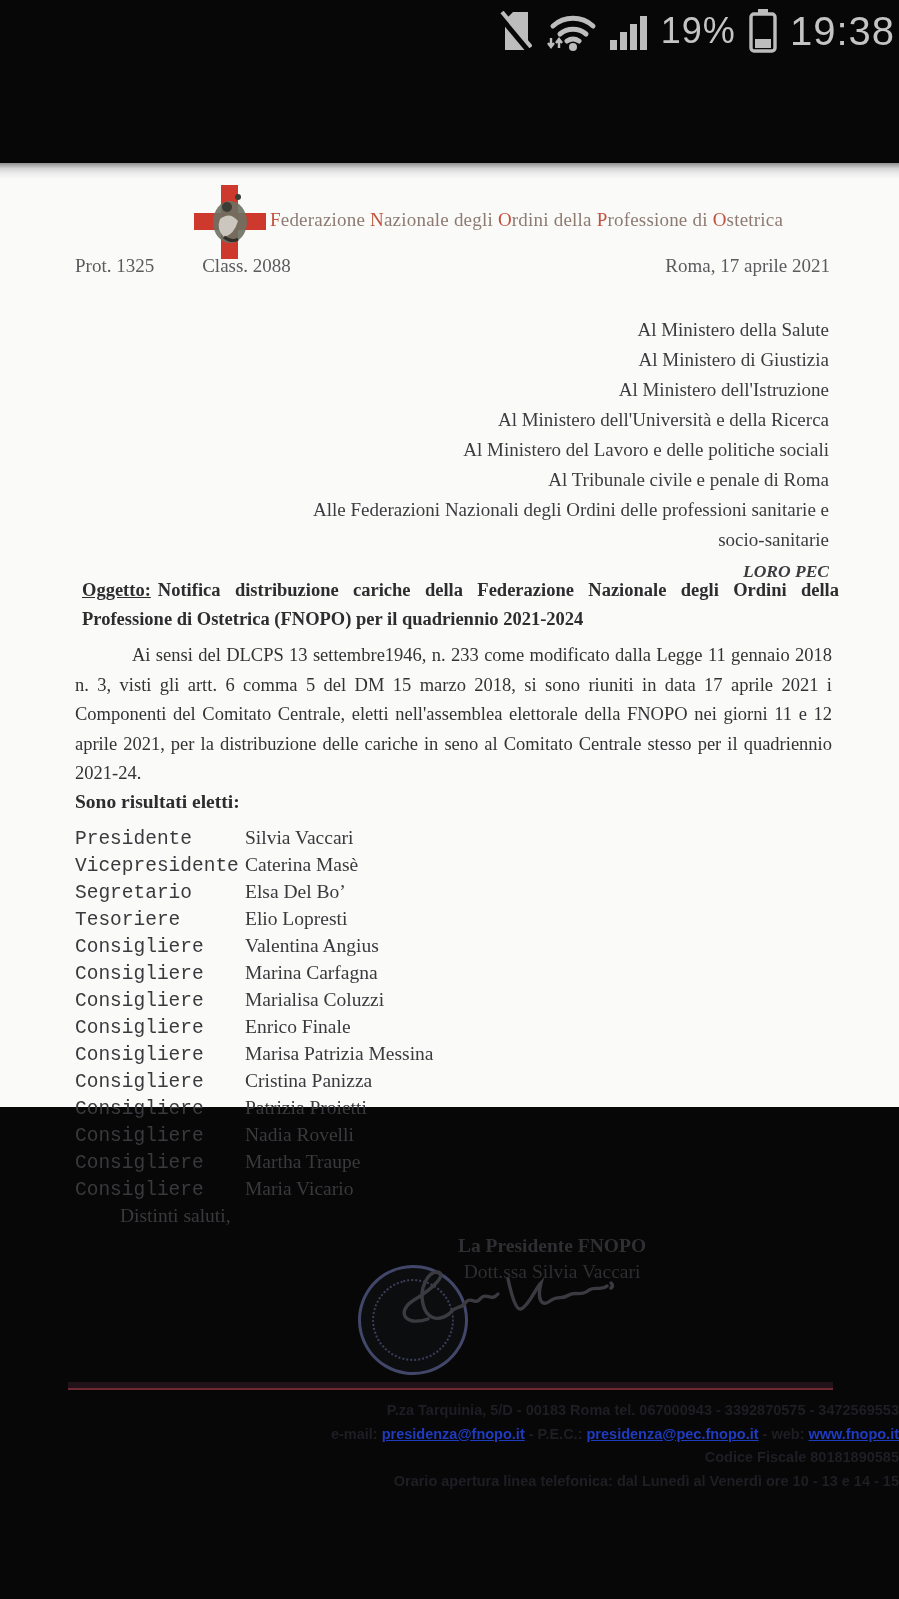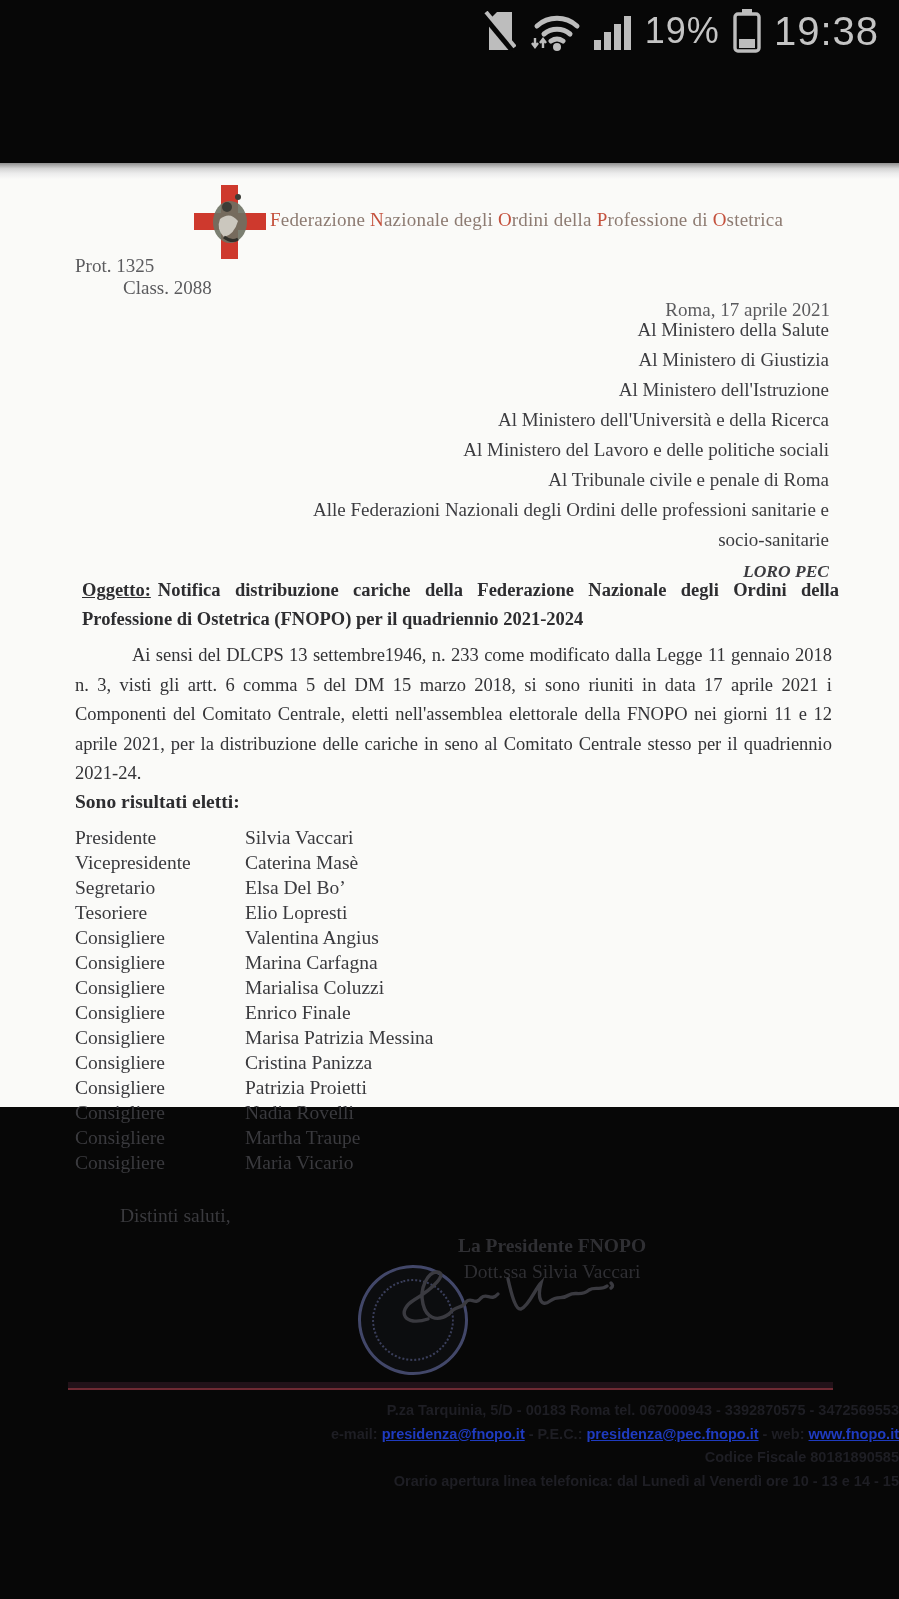--- a/index.html
+++ b/index.html
@@ -4,21 +4,21 @@
 <style>
   html,body{margin:0;padding:0;background:#000;}
   #screen{
     position:relative;width:899px;height:1599px;background:#070707;
     overflow:hidden;font-family:"Liberation Serif",serif;
   }
   
   .status-bar{
     position:absolute;top:0;left:0;right:0;height:62px;
     display:flex;justify-content:flex-end;align-items:center;gap:13px;
-    padding-right:20px;color:#c4c4c4;font-family:"Liberation Sans",sans-serif;
+    padding-right:4px;color:#c4c4c4;font-family:"Liberation Sans",sans-serif;
   }
   .sb-pct{font-size:36px;letter-spacing:1px;}
   .sb-time{font-size:40px;letter-spacing:1px;}
   .sb-icon{display:block;}
   
   .doc{
     position:absolute;top:163px;left:0;width:899px;height:944px;
     background:#fafaf8;color:#3a3a3e;
   }
   .doc-edge{
@@ -28,21 +28,21 @@
   
   .logo{position:absolute;left:194px;top:22px;}
   .org-title{
     position:absolute;left:270px;top:46px;font-size:19px;color:#8d7b72;
     letter-spacing:.2px;white-space:nowrap;
   }
   .org-title .lead{color:#c4513d;}
   .org-title .word{margin-right:5px;}
   .prot-row{
     position:absolute;top:92px;left:75px;right:69px;display:flex;
-    font-size:19px;color:#5b5b5e;flex-direction:column;
+    font-size:19px;color:#5b5b5e;
   }
   .prot-row .cls{margin-left:48px;}
   .prot-row .date{margin-left:auto;}
   
   .recipients{
     position:absolute;top:152px;right:70px;width:548px;text-align:right;
     font-size:19px;line-height:30px;color:#3c3c40;
   }
   .pec-note{
     position:absolute;top:398px;right:70px;font-size:17.5px;color:#3c3c40;
@@ -57,21 +57,21 @@
   .body-par{
     position:absolute;top:478px;left:75px;width:757px;text-align:justify;
     text-indent:57px;font-size:18.5px;line-height:29.6px;color:#333336;
   }
   .elected-heading{
     position:absolute;top:628px;left:75px;font-size:19.5px;font-weight:bold;color:#2d2d30;
   }
   .elected-list{
     position:absolute;top:662px;left:75px;font-size:19.5px;line-height:25px;color:#3a3a3e;
   }
-  .elected-list .role{display:inline-block;width:170px;}
+  .elected-list .role{display:inline-block;width:170px;font-family:Liberation Mono, monospace;}
   
   .closing{position:absolute;top:1042px;left:120px;font-size:19.5px;color:#3a3a3e;}
   .sig-block{position:absolute;top:1072px;left:387px;width:330px;text-align:center;color:#2f2f33;}
   .sig-line1{font-size:19.5px;font-weight:bold;}
   .sig-line2{font-size:19.5px;margin-top:4px;}
   .stamp{
     position:absolute;left:358px;top:1102px;width:104px;height:104px;border-radius:50%;
     border:3px solid rgba(104,112,166,.6);transform:rotate(-14deg);
     background:rgba(120,130,180,.05);
   }

